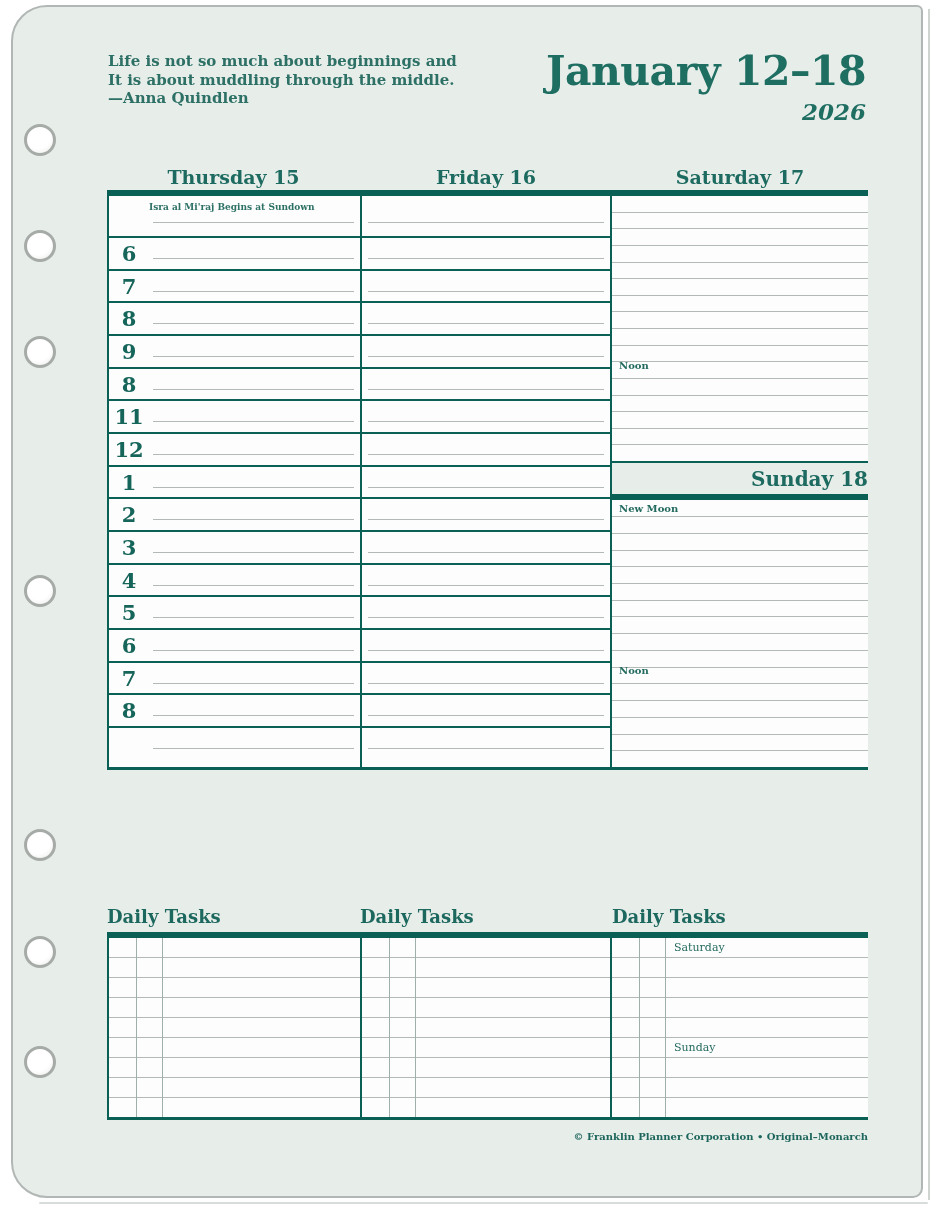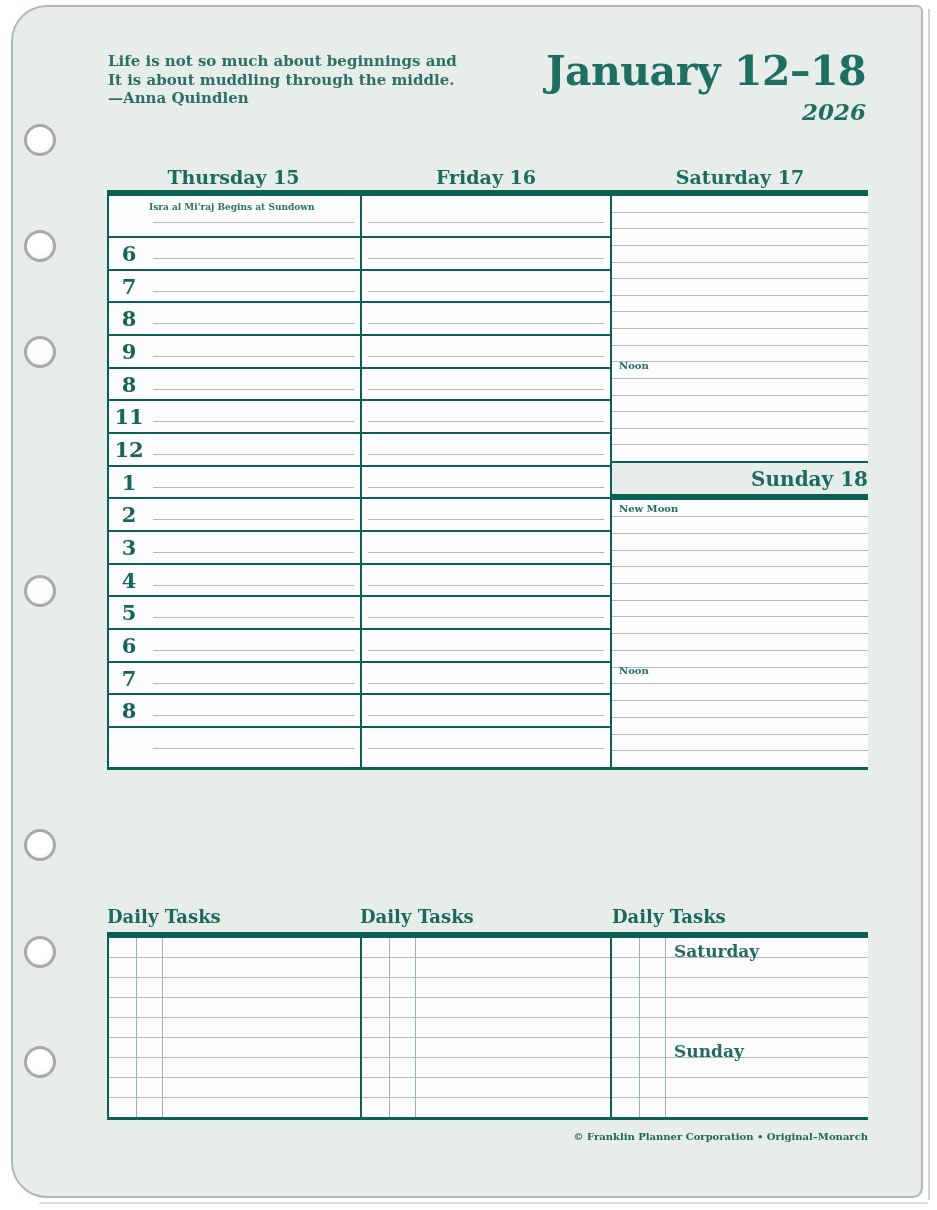--- a/index.html
+++ b/index.html
@@ -124,21 +124,21 @@
     display:flex;flex-direction:column;}
   .taskcol.c0{width:253px;border-left:2px solid var(--teal-dark);}
   .taskcol.c1{width:252px;border-left:2px solid var(--teal-dark);border-right:2px solid var(--teal-dark);}
   .taskcol.c2{width:256px;}
   .vline{position:absolute;top:0;bottom:0;width:1px;background:#9fb0ab;z-index:1;}
   .vline.v1{left:27px;}
   .vline.v2{left:53px;}
   .trow{flex:1;border-bottom:1px solid var(--rule-gray);}
   .trow:last-of-type{border-bottom:none;}
   .tlabel{
-    position:absolute;left:62px;font-size:17px;font-weight:bold;color:#236a5f;
+    position:absolute;left:62px;font-size:11px;font-weight:normal;color:#236a5f;
     white-space:nowrap;z-index:2;text-align:right;
   }
   .footer{
     position:absolute;right:53px;top:1124px;
     font-size:10px;font-weight:bold;color:#1d665c;
   }
 </style>
 </head>
 <body>
 

